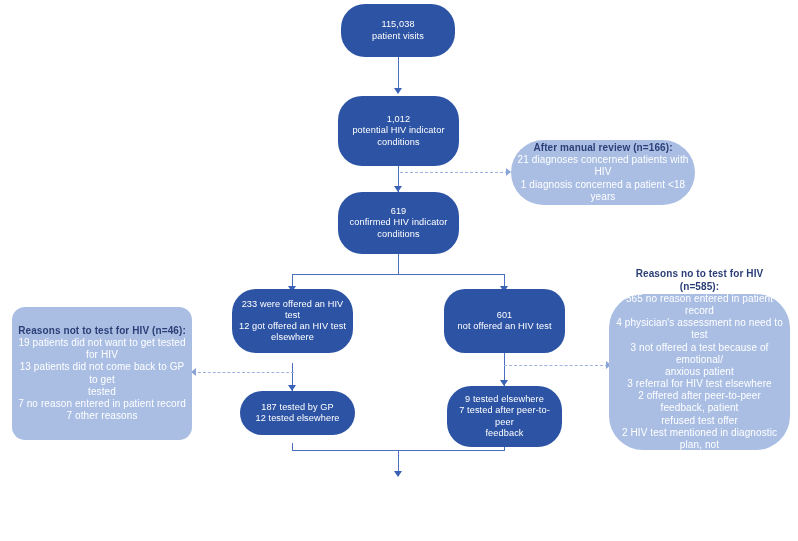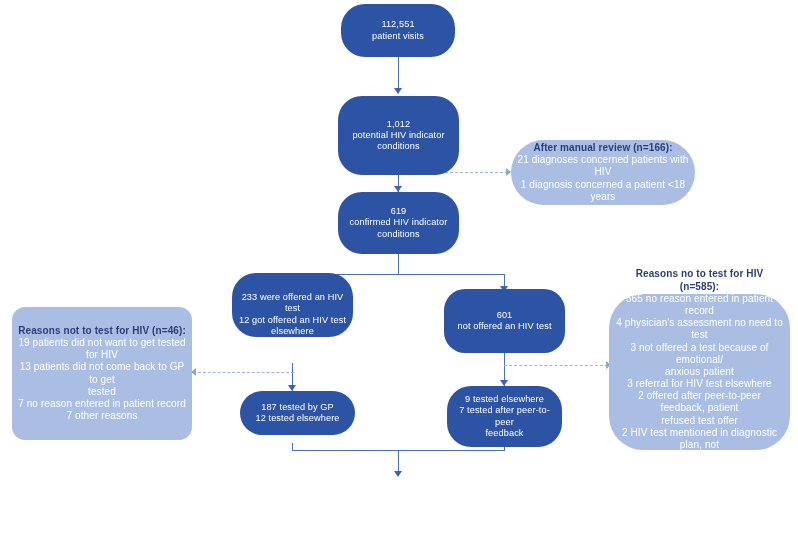--- a/index.html
+++ b/index.html
@@ -103,26 +103,26 @@
   <div class="arrow-right" style="left:606px;top:361px;"></div>
 
   <div class="connector v-line" style="left:292px;top:443px;height:8px;"></div>
   <div class="connector v-line" style="left:504px;top:443px;height:8px;"></div>
   <div class="connector h-line" style="left:292px;top:450px;width:213px;"></div>
   <div class="connector v-line" style="left:398px;top:450px;height:26px;"></div>
   <div class="arrow-down" style="left:393.5px;top:471px;"></div>
 
   <div class="node primary" style="left:341px;top:4px;width:114px;height:53px;">
     <div class="lines">
-      <span>112,551</span>
+      <span>115,038</span>
       <span>patient visits</span>
     </div>
   </div>
 
-  <div class="node primary" style="left:338px;top:96px;width:121px;height:79px;">
+  <div class="node primary" style="left:338px;top:96px;width:121px;height:70px;">
     <div class="lines">
       <span>1,012</span>
       <span>potential HIV indicator</span>
       <span>conditions</span>
     </div>
   </div>
 
   <div class="node secondary" style="left:511px;top:140px;width:184px;height:65px;">
     <div class="lines">
       <span class="hd">After manual review (n=166):</span>
@@ -132,21 +132,21 @@
   </div>
 
   <div class="node primary" style="left:338px;top:192px;width:121px;height:62px;">
     <div class="lines">
       <span>619</span>
       <span>confirmed HIV indicator</span>
       <span>conditions</span>
     </div>
   </div>
 
-  <div class="node primary" style="left:232px;top:273px;width:121px;height:64px;align-items:flex-end;">
+  <div class="node primary" style="left:232px;top:289px;width:121px;height:64px;">
     <div class="lines">
       <span>233 were offered an HIV test</span>
       <span>12 got offered an HIV test</span>
       <span>elsewhere</span>
     </div>
   </div>
 
   <div class="node primary" style="left:444px;top:289px;width:121px;height:64px;border-radius:21px;">
     <div class="lines">
       <span>601</span>

